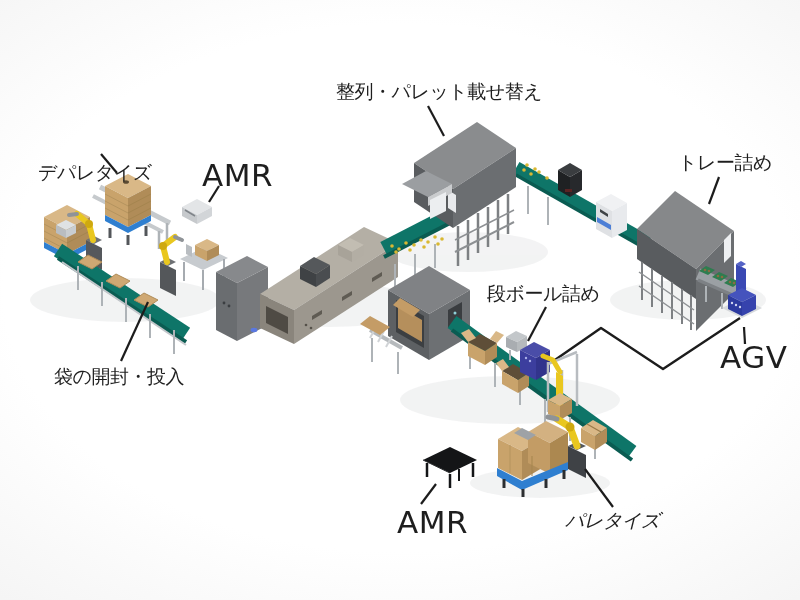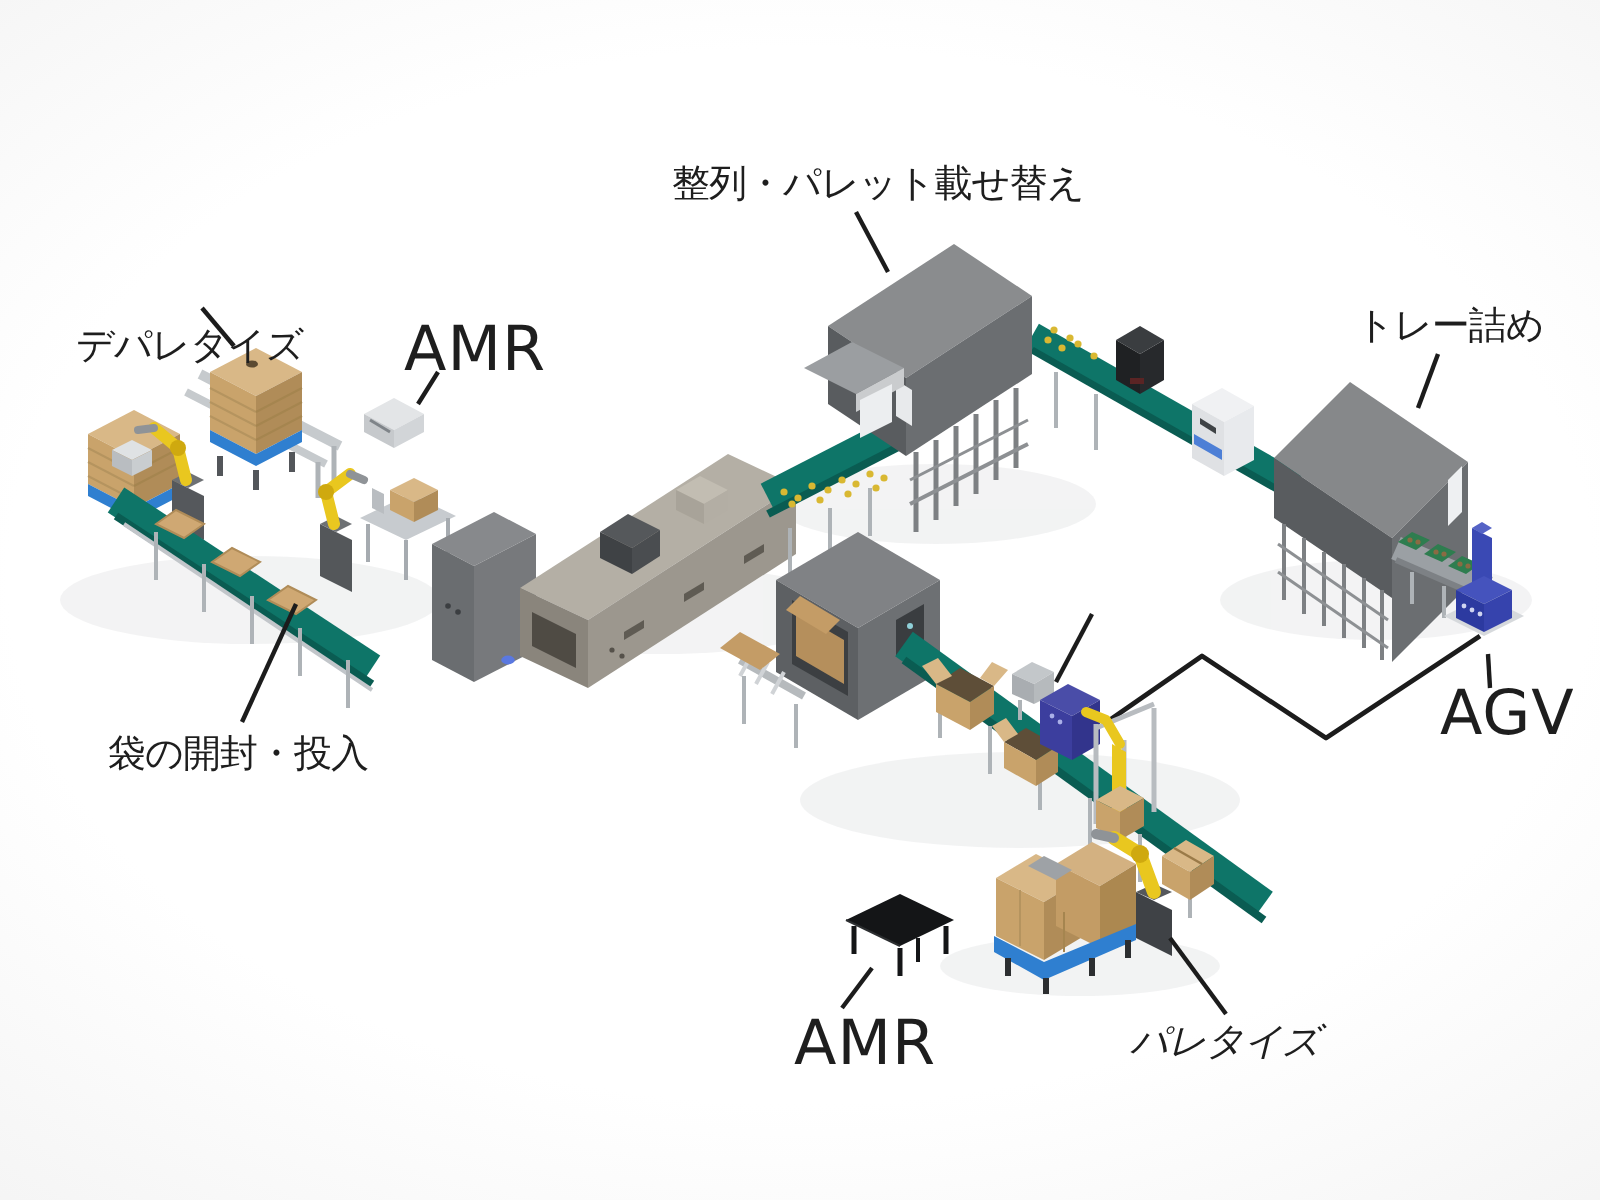--- a/index.html
+++ b/index.html
@@ -404,16 +404,17 @@
     <line x1="436" y1="484" x2="421" y2="504"></line>
     <line x1="585" y1="469" x2="613" y2="507"></line>
   </g>
 </svg>
 
   <div class="label jp" style="left:38px;  top:128px;margin-top:32px;">デパレタイズ</div>
   <div class="label latin" style="left:202px; top:157px;">AMR</div>
   <div class="label jp" style="left:336px; top:79px;">整列・パレット載せ替え</div>
   <div class="label jp" style="left:54px;  top:364px;">袋の開封・投入</div>
   <div class="label jp" style="left:678px; top:150px;">トレー詰め</div>
+  <div class="label jp" style="left:487px; top:281px;">段ボール詰め</div>
   <div class="label latin" style="left:720px; top:339px;">AGV</div>
   <div class="label latin" style="left:397px; top:504px;">AMR</div>
   <div class="label jp" style="left:565px; top:508px;font-style:italic;">パレタイズ</div>
 </div>
 
 </body></html>

